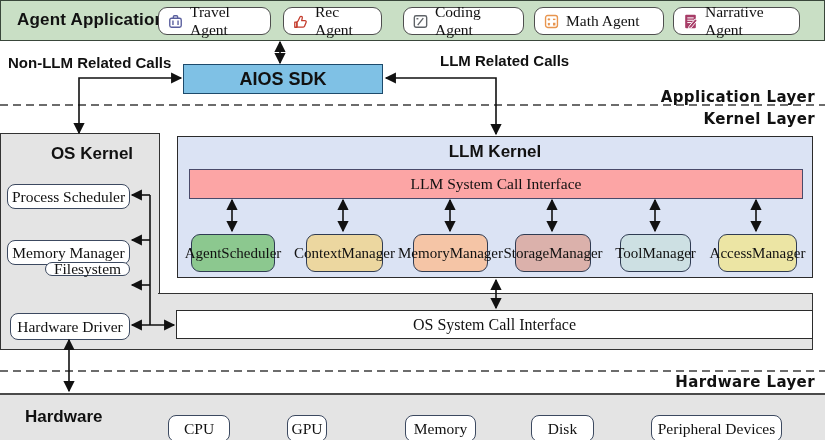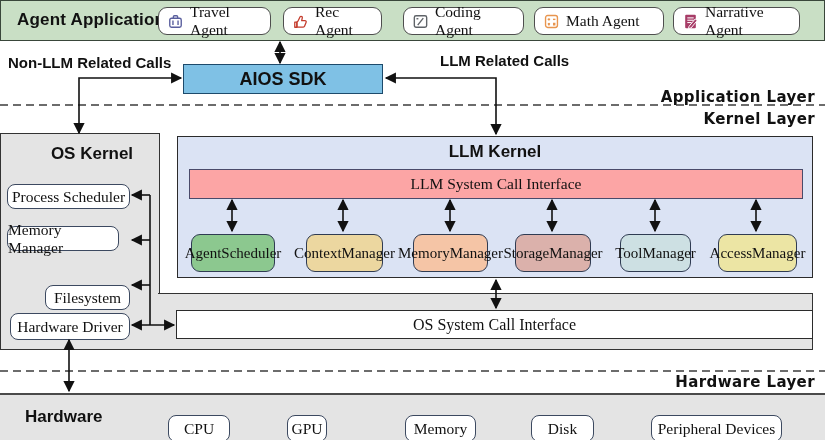--- a/index.html
+++ b/index.html
@@ -125,22 +125,22 @@
   <div class="abs call-lbl" style="left:440px;top:52px;">LLM Related Calls</div>
   <div class="abs sdk" style="background-color: rgb(127, 193, 229);">
     <span>AIOS SDK</span>
   </div>
   <div class="abs layer-lbl" style="top:88px;">Application Layer</div>
   <div class="abs layer-lbl" style="top:110px;">Kernel Layer</div>
 
   <div class="abs os-panel" style="background-color: rgb(228, 228, 228); padding-left: 12px;">
     <div class="abs panel-title" style="top:10px;">OS Kernel</div>
     <div class="abs module" style="left:6px;top:50px;width:123px;height:25px;">Process Scheduler</div>
-    <div class="abs module" style="left:6px;top:92px;width:112px;height:25px;">Memory Manager</div>
-    <div class="abs module" style="left:44px;top:151px;width:85px;height:25px;">Filesystem</div>
+    <div class="abs module" style="left:6px;top:106px;width:123px;height:25px;">Memory Manager</div>
+    <div class="abs module" style="left:44px;top:128px;width:85px;height:14px;">Filesystem</div>
     <div class="abs module" style="left:9px;top:179px;width:120px;height:27px;">Hardware Driver</div>
   </div>
 
   <div class="abs band" style="background-color: rgb(228, 228, 228);"></div>
   <div class="abs os-sci">
     <span>OS System Call Interface</span>
   </div>
 
   <div class="abs llm-panel" style="background-color: rgb(219, 227, 244);">
     <div class="abs panel-title" style="top:5px;">LLM Kernel</div>

